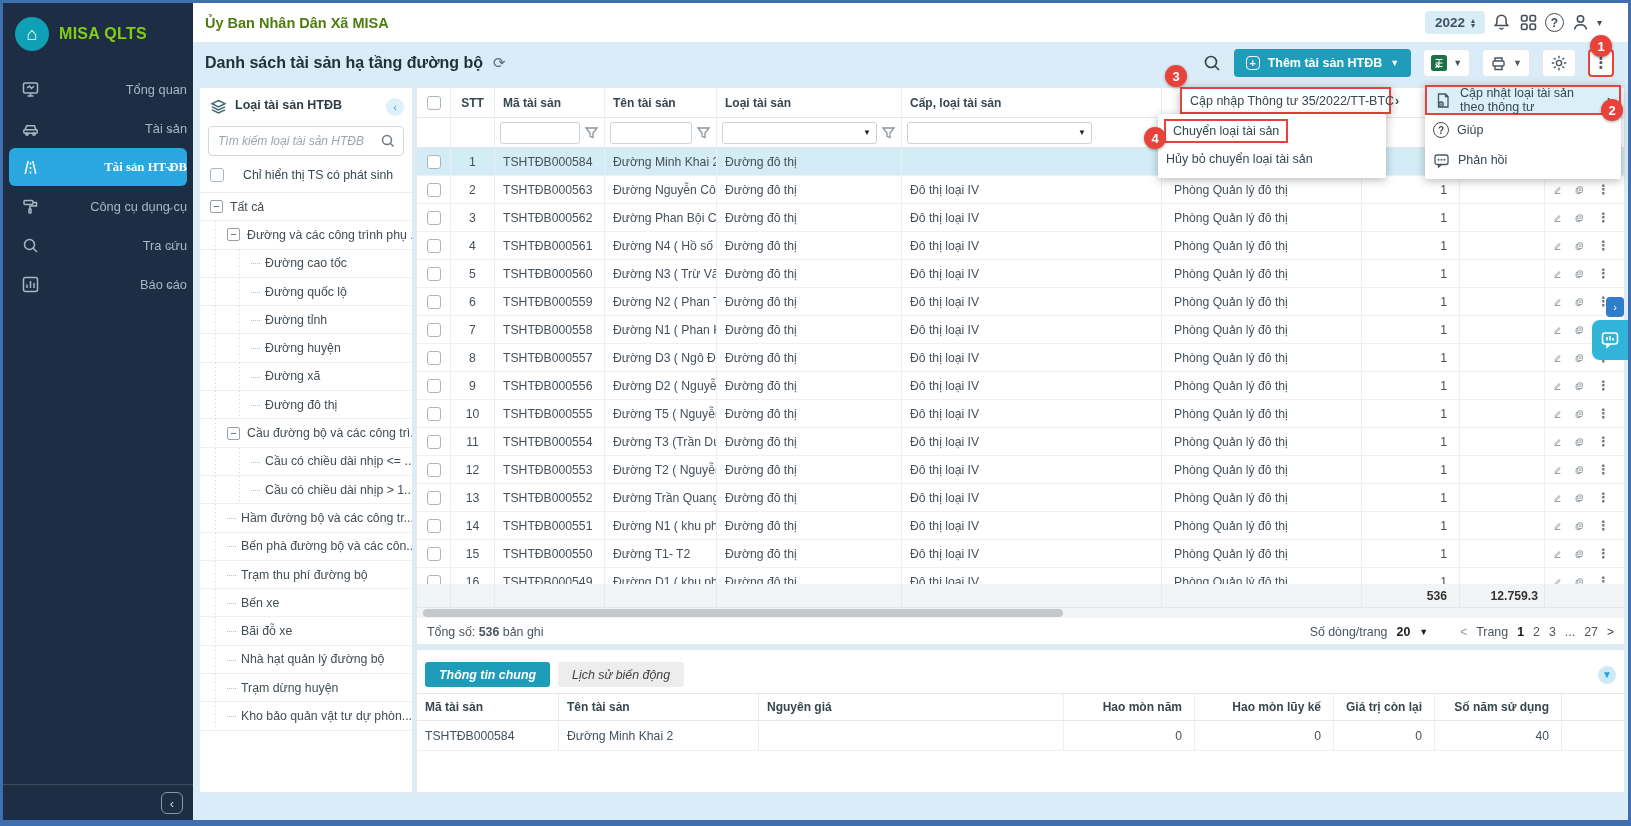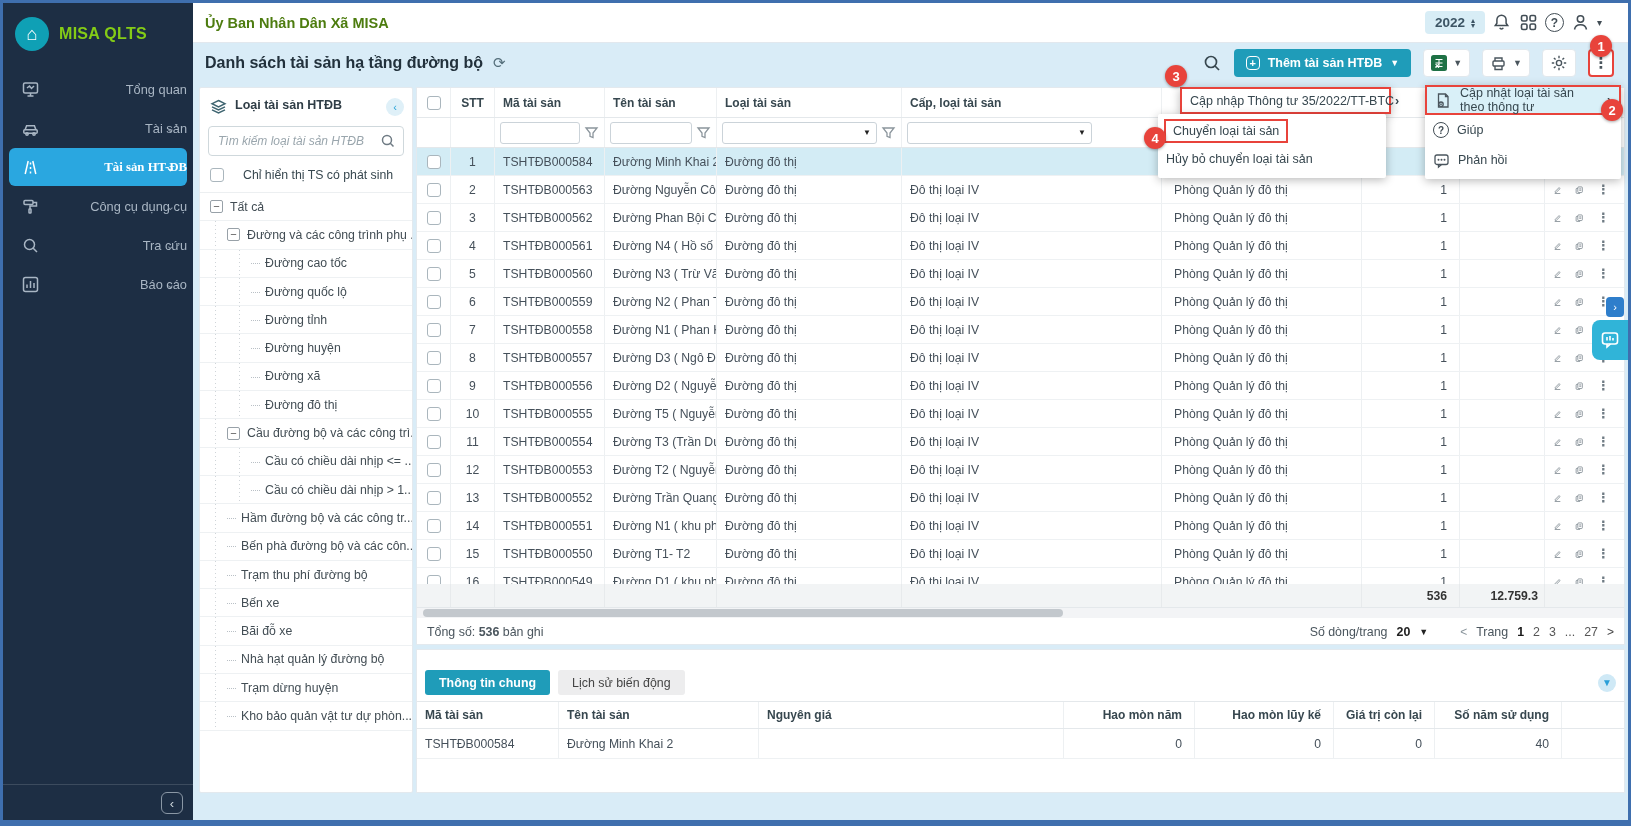--- a/index.html
+++ b/index.html
@@ -114,21 +114,21 @@
   .g-footer { height:28px; display:flex; align-items:center; font-size:12.4px; color:#4a555d; padding:0 10px; }
   .pager { margin-left:auto; display:flex; align-items:center; gap:9px; }
   .pgsize { font-weight:bold; color:#222; }
   .pg-caret { font-size:9px; color:#222; }
   .pg-arrow { color:#8a959c; cursor:pointer; font-size:12px; }
   .pg-num { cursor:pointer; color:#555; }
   .pg-num.cur { font-weight:bold; color:#1a1a1a; }
 
   
   .detail-panel { position:absolute; left:413px; top:646px; width:1209px; height:144px; background:#fff; border:1px solid #e3e9ee; }
-  .tabs { display:flex; align-items:center; gap:8px; padding:20px 8px 6px 8px; }
+  .tabs { display:flex; align-items:center; gap:8px; padding:12px 8px 6px 8px;font-style:italic; }
   .tab { height:25px; display:flex; align-items:center; padding:0 14px; font-size:12.4px; border-radius:3px;
          background:#ededee; color:#444; cursor:pointer; }
   .tab.active { background:#1f9cb9; color:#fff; font-weight:bold; }
   .tabs-chev { margin-left:auto; width:18px; height:18px; border-radius:50%; background:#cfe9f6; color:#2a9fd8;
                display:flex; align-items:center; justify-content:center; font-size:10px; cursor:pointer; }
   .d-grid { display:grid; grid-template-columns:142px 200px 305px 131px 139px 101px 127px 1fr; }
   .d-head { height:28px; border-top:1px solid #e4e8eb; border-bottom:1px solid #e4e8eb; }
   .d-head .cell { font-weight:bold; font-size:12px; color:#37474f; }
   .d-row { height:30px; border-bottom:1px solid #eef1f3; font-size:12.2px; color:#45505a; }
 

